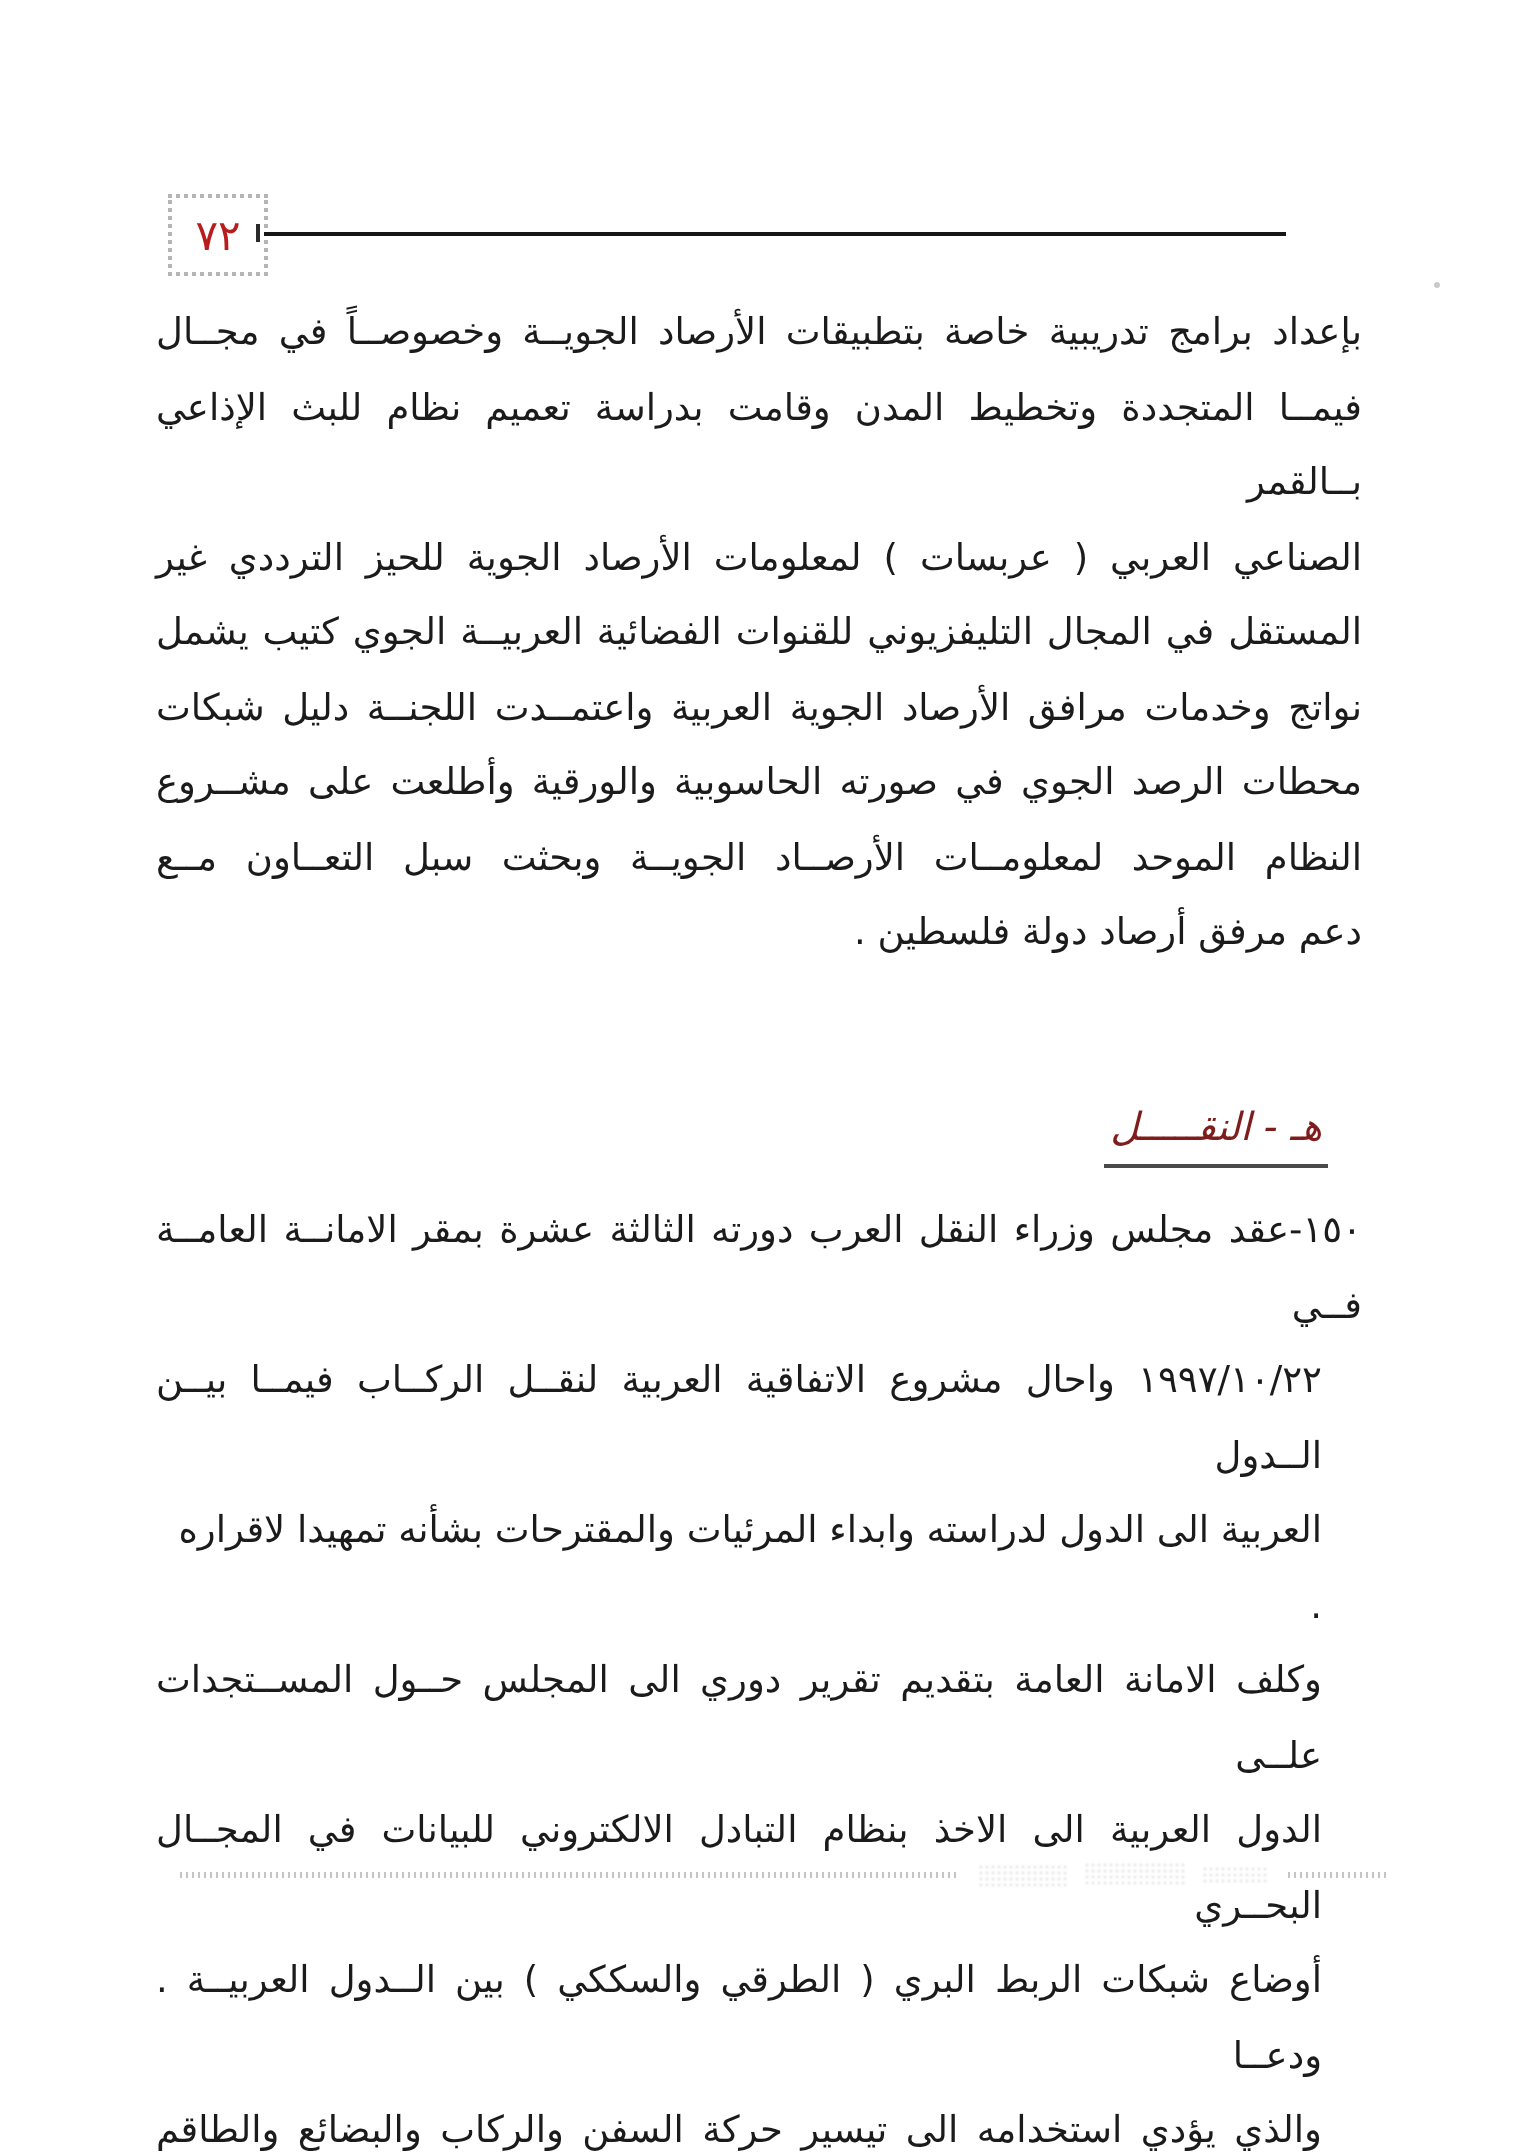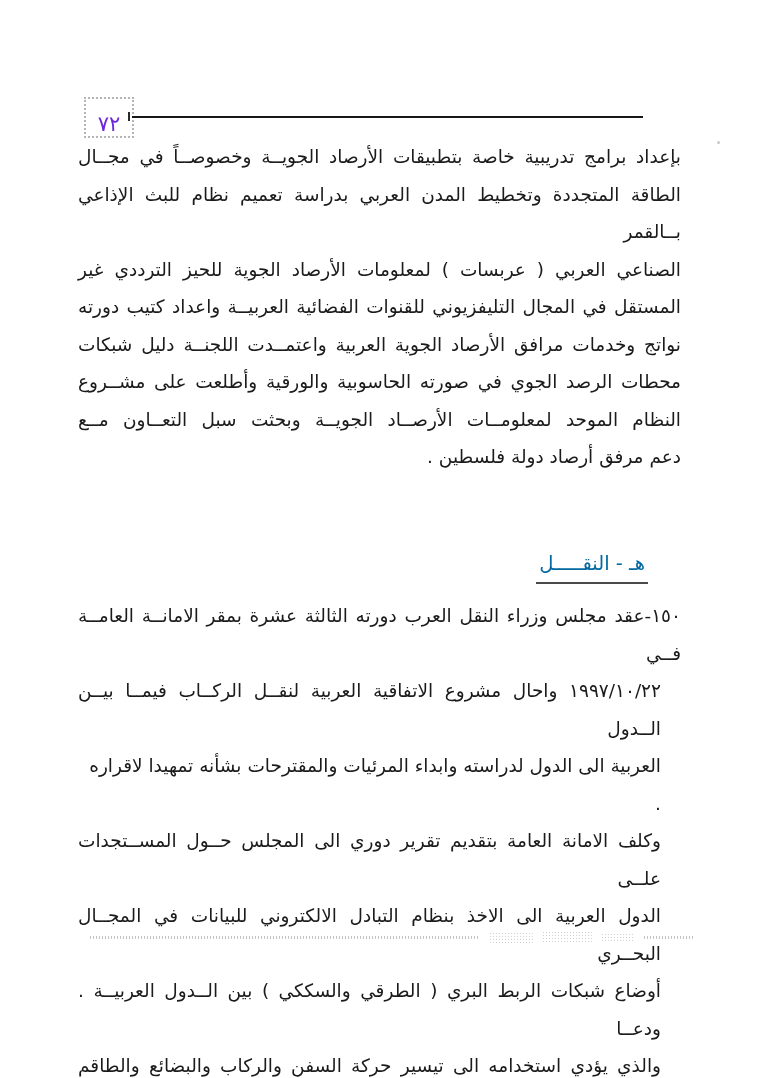--- a/index.html
+++ b/index.html
@@ -9,43 +9,43 @@
     margin:0 auto;
     background:#ffffff;
     font-family:"DejaVu Sans","Liberation Sans",sans-serif;
     color:#1c1c1c;
     overflow:hidden;
   }
   
   .page-number-box{
     position:absolute;left:84px;top:97px;width:50px;height:41px;
     border:2px dotted #b5b5b5;
-    display:flex;align-items:flex-end;justify-content:center;
-    font-size:21px;color:#6d28d9;
+    display:flex;align-items:center;justify-content:center;
+    font-size:21px;color:#b91c1c;
     box-sizing:border-box;
   }
   .header-rule{
     position:absolute;left:132px;top:116px;width:511px;height:2px;
     background:#161616;
   }
   .header-tick{
     position:absolute;left:128px;top:112px;width:2px;height:9px;background:#2a2a2a;
   }
   .scan-speck{
     position:absolute;left:717px;top:141px;width:3px;height:3px;
     background:#c9c9c9;border-radius:50%;
   }
   
   .textblock{
     position:absolute;left:78px;width:603px;
     direction:rtl;unicode-bidi:embed;
     font-size:18.5px;line-height:37.5px;
     color:#1b1b1b;
   }
-  .p-meteo{top:138px;}
+  .p-meteo{top:148px;}
   .p-150{top:597px;}
   .line{white-space:nowrap;}
   .line.just{
     white-space:normal;
     text-align:justify;
     text-align-last:justify;
     -moz-text-align-last:justify;
   }
   .line.endline{
     white-space:normal;
@@ -54,25 +54,26 @@
   }
   .p-150 .line{padding-right:20px;}
   .p-150 .line.first{padding-right:0;}
   
   .heading-row{
     position:absolute;left:78px;top:552px;width:603px;
     direction:rtl;text-align:right;
   }
   .section-heading{
     display:inline-block;
-    margin-right:33px;
+    margin-right:17px;
     font-size:19.5px;
     padding:0 3px 7px 3px;
     border-bottom:2px solid #4a4a4a;
-    color:#0369a1;
+    color:#7f1d1d;
+    font-style:italic;
   }
   
   .footer{
     position:absolute;left:90px;top:931px;width:612px;
     display:flex;align-items:center;gap:9px;
   }
   .dotline{
     height:3px;
     background-image:repeating-linear-gradient(90deg,#8a8a8a 0 1px,transparent 1px 3px);
     opacity:.5;
@@ -98,23 +99,23 @@
 
   <div class="page-number-box">
     <span>٧٢</span>
   </div>
   <div class="header-tick"></div>
   <div class="header-rule"></div>
   <div class="scan-speck"></div>
 
   <div class="textblock p-meteo">
     <div class="line just">بإعداد برامج تدريبية خاصة بتطبيقات الأرصاد الجويــة وخصوصــاً في مجــال</div>
-    <div class="line just">الطاقة المتجددة وتخطيط المدن العربي بدراسة تعميم نظام للبث الإذاعي بــالقمر</div>
+    <div class="line just">فيمــا المتجددة وتخطيط المدن وقامت بدراسة تعميم نظام للبث الإذاعي بــالقمر</div>
     <div class="line just">الصناعي العربي ( عربسات ) لمعلومات الأرصاد الجوية للحيز الترددي  غير</div>
-    <div class="line just">المستقل في المجال التليفزيوني للقنوات الفضائية  العربيــة واعداد كتيب دورته</div>
+    <div class="line just">المستقل في المجال التليفزيوني للقنوات الفضائية  العربيــة الجوي كتيب يشمل</div>
     <div class="line just">نواتج وخدمات مرافق الأرصاد الجوية العربية واعتمــدت اللجنــة دليل شبكات</div>
     <div class="line just">محطات الرصد الجوي في صورته الحاسوبية والورقية وأطلعت على مشــروع</div>
     <div class="line just">النظام الموحد لمعلومــات الأرصــاد الجويــة وبحثت سبل التعــاون مــع</div>
     <div class="line endline">دعم مرفق أرصاد دولة فلسطين .</div>
   </div>
 
   <div class="heading-row">
     <span class="section-heading">هـ - النقـــــل</span>
   </div>
 

